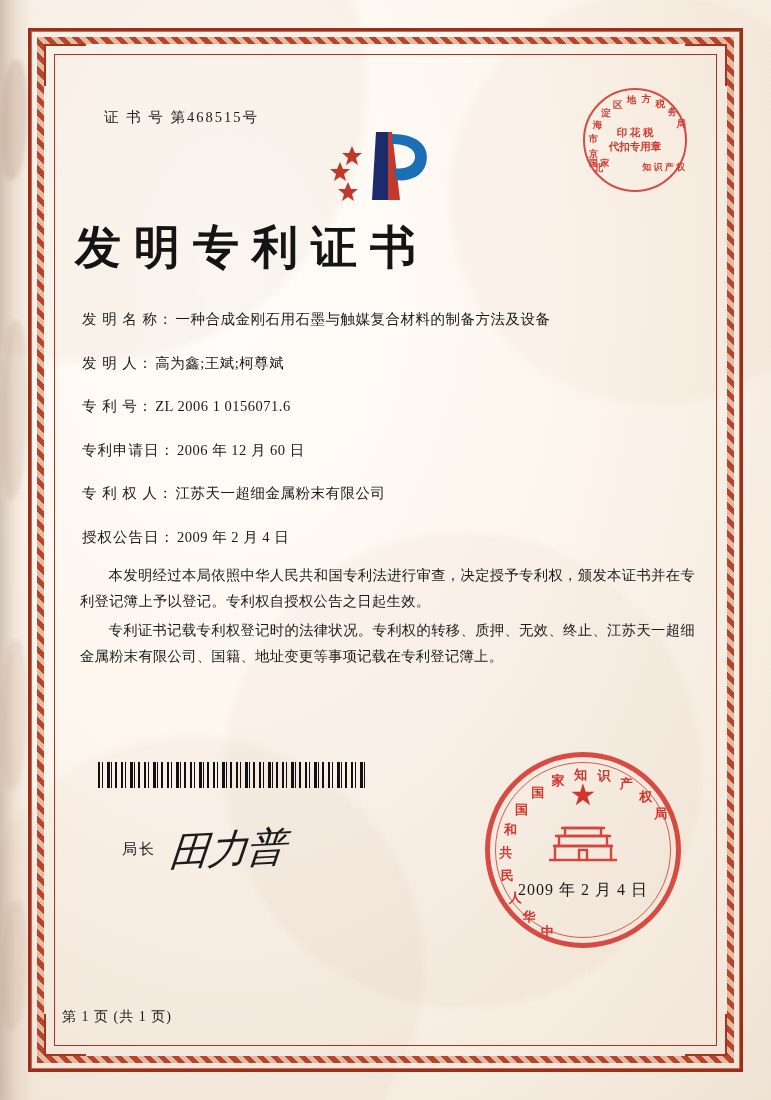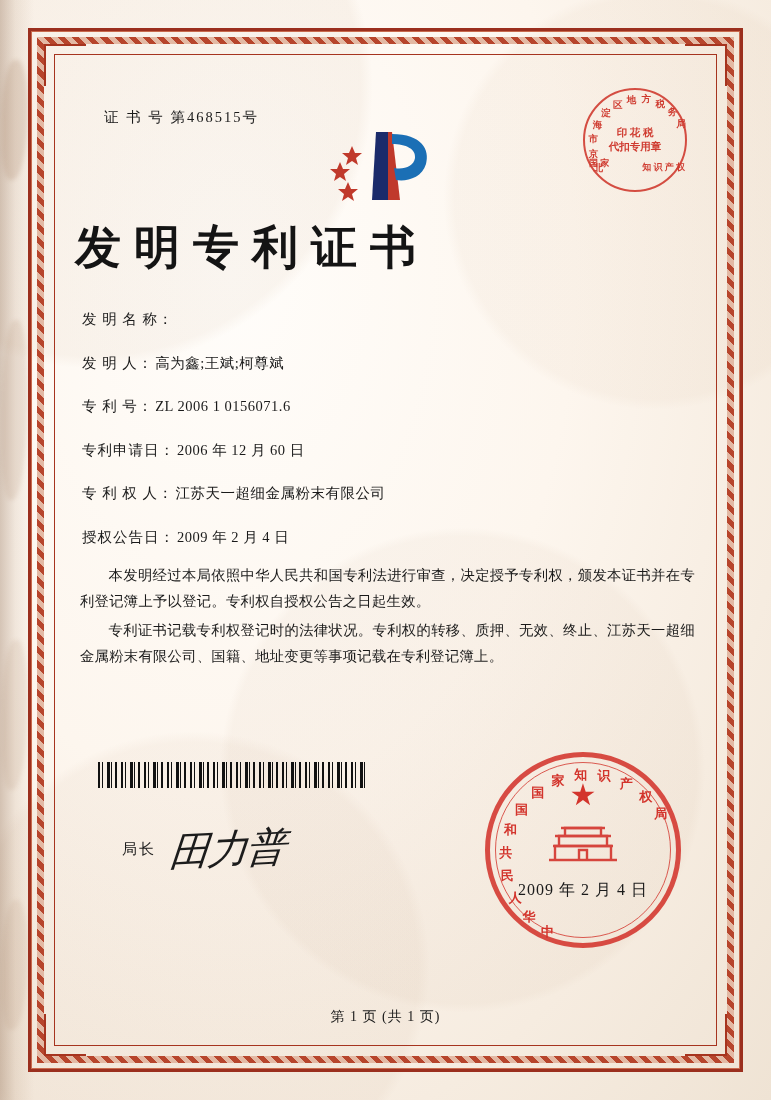--- a/index.html
+++ b/index.html
@@ -280,21 +280,21 @@
     position: absolute;
     left: 50%; top: 50%;
     transform-origin: 0 0;
     white-space: nowrap;
   }
 
   .footer {
     position: absolute;
     left: 0; right: 0;
     bottom: 12px;
-    text-align: center;
+    text-align: left;
     font-size: 14px;
     letter-spacing: 1px;
     font-family: Liberation Serif, serif;
   }
 </style>
 </head>
 <body>
 
 <div id="page">
 
@@ -350,20 +350,21 @@
       </div>
       <div style="position:absolute;left:6px;bottom:22px;font-size:9px;font-weight:bold;">国  家</div>
       <div style="position:absolute;right:2px;bottom:18px;font-size:9px;font-weight:bold;">知 识 产 权</div>
     </div>
 
     <div class="title">发明专利证书</div>
 
     <div class="fields">
       <div class="field">
         <span class="lbl">发 明 名 称：</span>
+        <span class="val">一种合成金刚石用石墨与触媒复合材料的制备方法及设备</span>
       </div>
       <div class="field">
         <span class="lbl">发 明 人：</span>
         <span class="val">高为鑫;王斌;柯尊斌</span>
       </div>
       <div class="field">
         <span class="lbl">专 利 号：</span>
         <span class="val">ZL 2006 1 0156071.6</span>
       </div>
       <div class="field">

